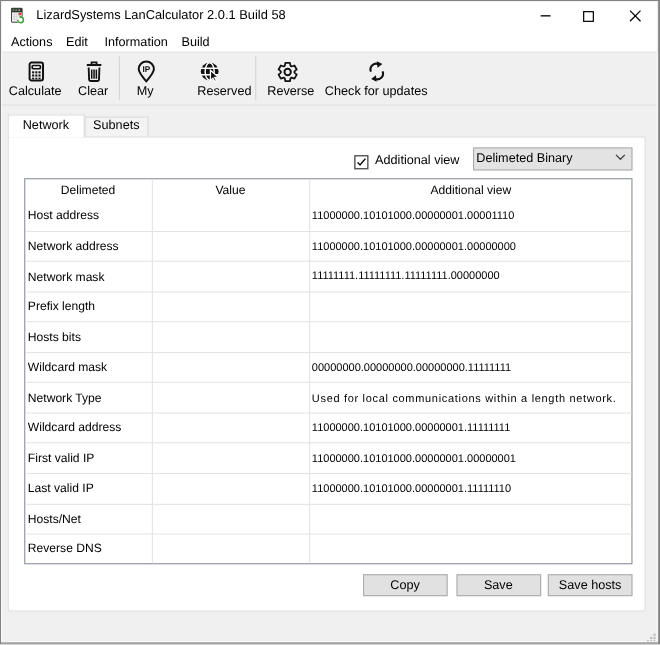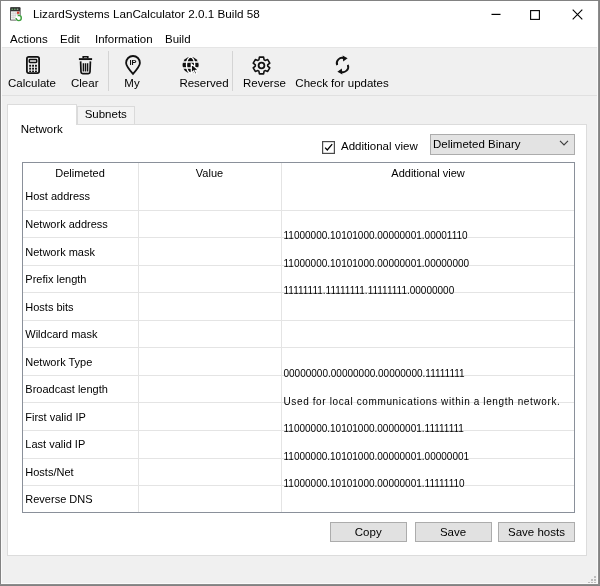--- a/index.html
+++ b/index.html
@@ -9,35 +9,35 @@
 #winborder { left:0; top:0; width:600px; height:586px; border:1px solid #828282; z-index:50; pointer-events:none; }
 #titlemenu { left:1px; top:1px; width:598px; height:46px; background:#fff; }
 #titletext { left:33px; top:7px; font-size:11.7px; line-height:14px; }
 .menuitem { top:32.6px; font-size:11.5px; line-height:13px; }
 #toolbarline { left:1px; top:47px; width:598px; height:1px; background:#e5e5e5; }
 #toolbar { left:1px; top:48px; width:598px; height:47px; background:#f0f0f0; }
 #toolbarbot { left:1px; top:95px; width:598px; height:1px; background:#e0e0e0; }
 .tsep { top:51px; width:1px; height:40px; background:#d4d4d4; }
 .tlabel { top:77.3px; font-size:11.5px; line-height:13px; text-align:center; }
 #tab1 { left:7px; top:103.5px; width:69.5px; height:21.5px; background:#fff; border:1px solid #dcdcdc; border-bottom:none; z-index:3; }
-#tab1 span { position:absolute; left:0; right:0; top:3.4px; text-align:center; font-size:11.5px; line-height:13px;margin-top:15px; }
+#tab1 span { position:absolute; left:0; right:0; top:3.4px; text-align:center; font-size:11.5px; line-height:13px; }
 #tab2 { left:76.5px; top:106px; width:58.5px; height:18px; background:#f3f3f3; border:1px solid #dadada; border-bottom:none; z-index:1; }
 #tab2 span { position:absolute; left:0; right:0; top:0.9px; text-align:center; font-size:11.5px; line-height:13px; }
 #tabpage { left:7px; top:123.5px; width:580px; height:432.5px; background:#fff; border:1px solid #dcdcdc; z-index:2; }
 #cbox { left:322px; top:141px; z-index:4; }
 #cblabel { left:341px; top:139.3px; font-size:11.5px; line-height:15px; z-index:4; }
 #combo { left:430px; top:134px; width:145px; height:21px; background:#e3e3e3; border:1px solid #acacac; z-index:4; }
 #combotext { left:433px; top:137.1px; font-size:11.5px; line-height:15px; z-index:5; }
 #combochev { left:559px; top:140px; z-index:5; }
 #grid { left:22px; top:162px; width:553px; height:351px; border:1px solid #8a909a; background:#fff; z-index:4; }
 .vline { top:163px; width:1px; height:349px; background:#e4e4e4; z-index:5; }
 .hline { left:23px; width:551px; height:1px; background:#e4e4e4; z-index:5; }
 .hdr { top:166.7px; font-size:11px; line-height:13px; text-align:center; z-index:6; }
 .plabel { left:25.3px; font-size:11px; line-height:13px; z-index:6; }
-.bval { left:283.5px; font-size:10px; line-height:12px; z-index:6;margin-top:39px; }
+.bval { left:283.5px; font-size:10px; line-height:12px; z-index:6; }
 .btn { top:521.5px; height:20.5px; background:#e1e1e1; border:1px solid #acacac; z-index:6; font-size:11.5px; text-align:center; line-height:19.5px; }
 .grip { width:2px; height:2px; background:#bdbdbd; z-index:6; }
 svg { position:absolute; overflow:visible; }
 </style>
 </head>
 <body>
 <div class="abs" id="titlemenu"></div>
 <div class="abs" id="winborder"></div>
 <div class="abs" id="titletext">LizardSystems LanCalculator 2.0.1 Build 58</div>
 
@@ -175,21 +175,21 @@
 <div class="abs plabel" style="top:217.95px">Network address</div>
 <div class="abs bval" style="top:218.85px">11000000.10101000.00000001.00000000</div>
 <div class="abs plabel" style="top:245.55px">Network mask</div>
 <div class="abs bval" style="top:246.35px">11111111.11111111.11111111.00000000</div>
 <div class="abs plabel" style="top:273.05px">Prefix length</div>
 <div class="abs plabel" style="top:300.65px">Hosts bits</div>
 <div class="abs plabel" style="top:328.15px">Wildcard mask</div>
 <div class="abs bval" style="top:329.05px">00000000.00000000.00000000.11111111</div>
 <div class="abs plabel" style="top:355.75px">Network Type</div>
 <div class="abs bval" style="top:356.55px;letter-spacing:0.62px">Used for local communications within a length network.</div>
-<div class="abs plabel" style="top:383.25px">Broadcast length</div>
+<div class="abs plabel" style="top:383.25px">Wildcard address</div>
 <div class="abs bval" style="top:384.15px">11000000.10101000.00000001.11111111</div>
 <div class="abs plabel" style="top:410.85px">First valid IP</div>
 <div class="abs bval" style="top:411.65px">11000000.10101000.00000001.00000001</div>
 <div class="abs plabel" style="top:438.35px">Last valid IP</div>
 <div class="abs bval" style="top:439.25px">11000000.10101000.00000001.11111110</div>
 <div class="abs plabel" style="top:465.95px">Hosts/Net</div>
 <div class="abs plabel" style="top:493.45px">Reverse DNS</div>
 
 <div class="abs btn" style="left:330px;width:76.5px">Copy</div>
 <div class="abs btn" style="left:414.5px;width:77px">Save</div>

